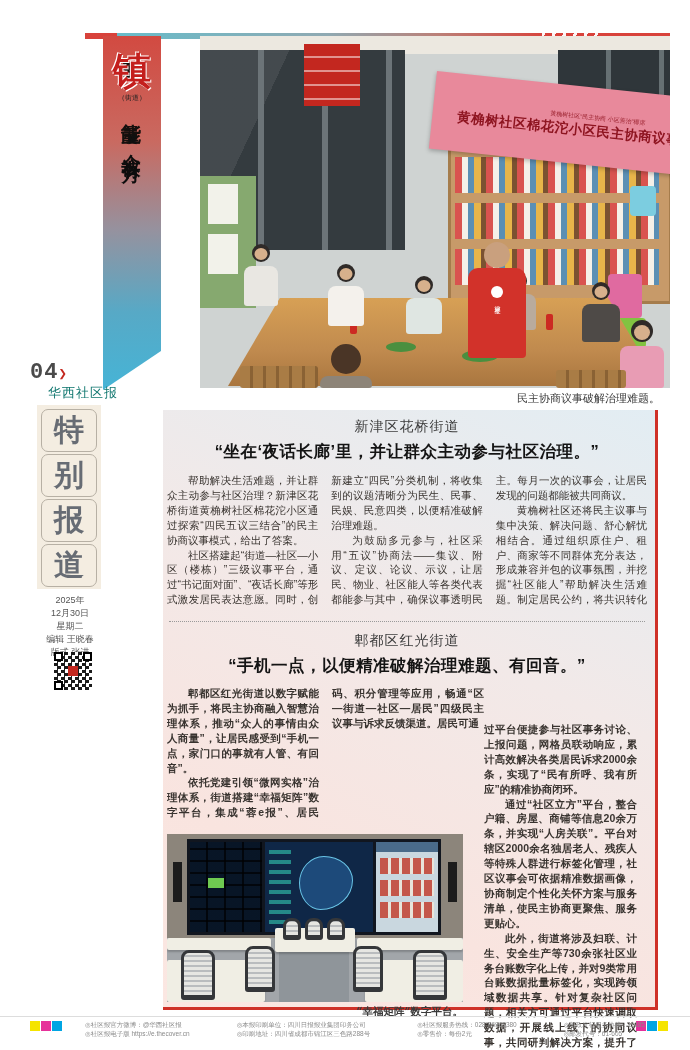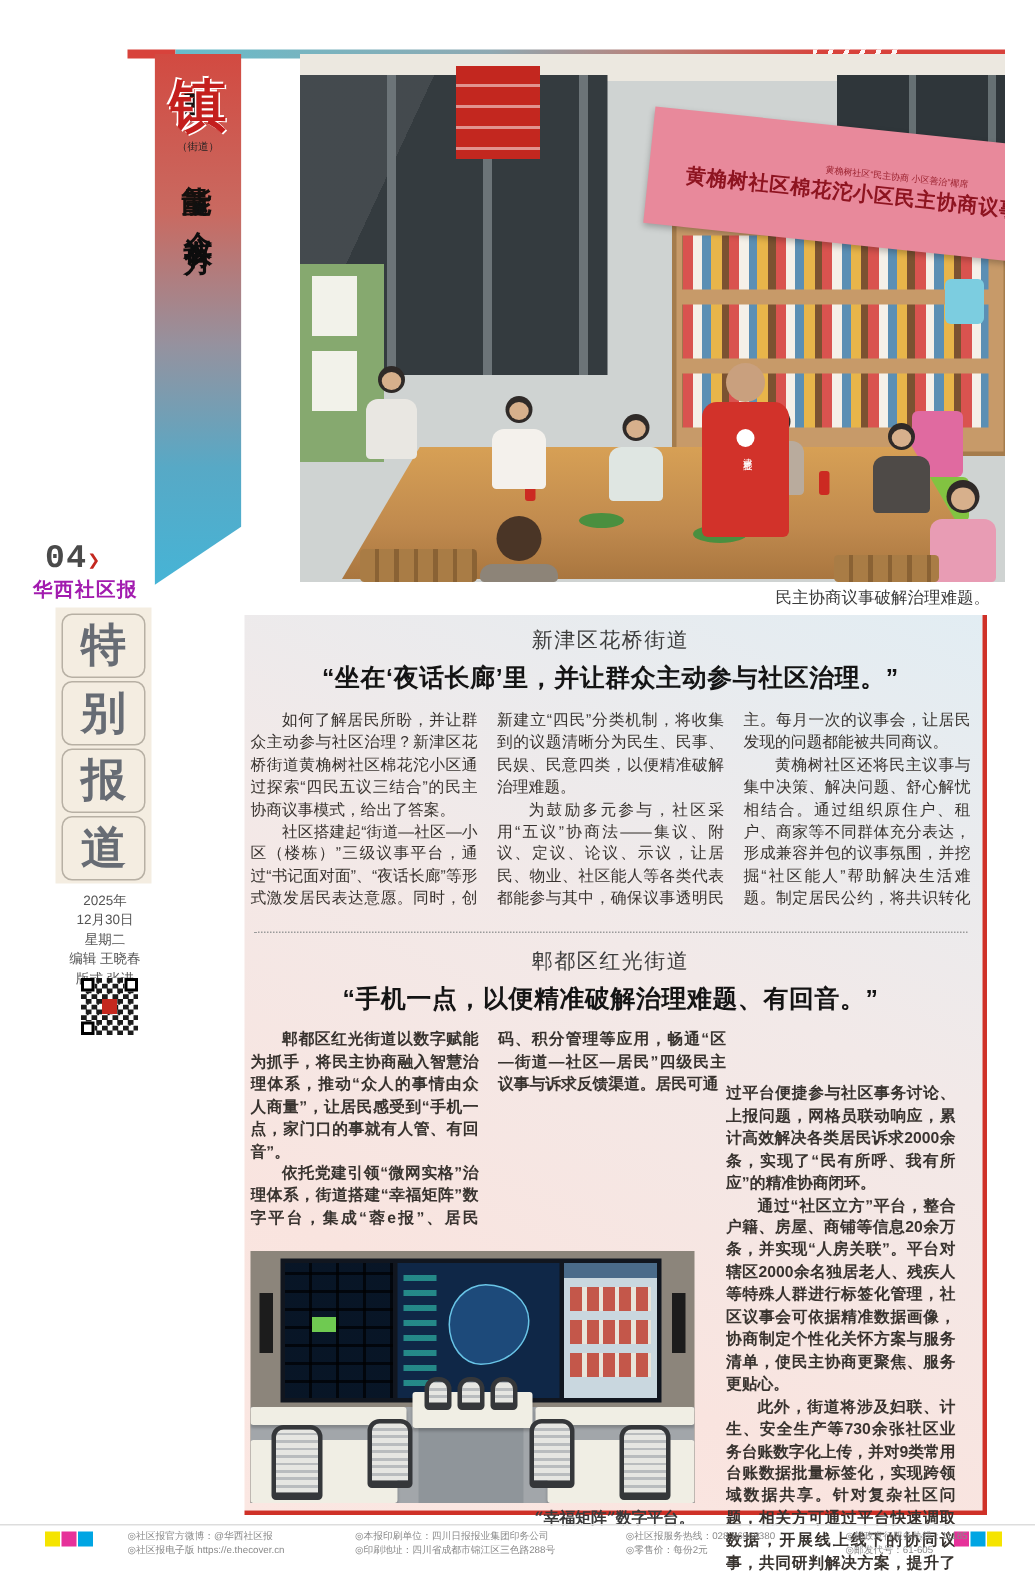--- a/index.html
+++ b/index.html
@@ -21,22 +21,22 @@
   .rb-zhen{font-size:38px;font-weight:800;color:#c41f1d;line-height:1.05;
     text-shadow:1px 1px 0 #fff,-1px -1px 0 #fff;margin-top:4px;}
   .rb-sub{font-size:7px;color:#222;margin-top:1px;}
   .rb-energy{font-size:20px;font-weight:700;color:#15100e;letter-spacing:2px;margin-top:4px;}
   .rb-kwlabel{font-size:9px;font-weight:700;color:#111;margin-top:16px;}
   .rb-kw{font-size:19px;font-weight:800;color:#0d0d0d;letter-spacing:3px;margin-top:3px;transform:skewY(-2deg);}
   
   .pageno{position:absolute;left:30px;top:360px;width:80px;text-align:left;
     font-size:22px;font-weight:700;color:#4a4a4a;letter-spacing:1px;font-family:Liberation Mono, monospace;}
   .pageno .arrow{color:#c4281f;font-size:14px;}
-  .masthead{position:absolute;left:22px;top:384px;width:96px;text-align:left;
-    font-size:13px;font-weight:700;color:#a21caf;letter-spacing:1px;}
+  .masthead{position:absolute;left:22px;top:384px;width:96px;text-align:right;
+    font-size:13px;font-weight:400;color:#0f766e;letter-spacing:1px;}
   .special{position:absolute;left:37px;top:405px;width:64px;height:184px;background:#f4ede1;
     display:flex;flex-direction:column;align-items:center;padding-top:3px;box-sizing:border-box;}
   .sp-char{width:54px;height:41px;margin:1px 0;border:1px solid #b7b0a4;border-radius:7px;
     font-family:"DejaVu Serif","Liberation Serif",serif;font-size:30px;font-weight:700;color:#676c74;
     display:flex;align-items:center;justify-content:center;background:#f4ede1;}
   .dateblk{position:absolute;left:22px;top:594px;width:96px;text-align:center;
     font-size:9px;line-height:13px;color:#555;}
   .qr{position:absolute;left:54px;top:652px;width:38px;height:38px;background:#fff;
     background-image:repeating-conic-gradient(#1b1b1b 0 25%,#fff 0 50%);background-size:7px 7px;}
   .qr .fm{position:absolute;width:9px;height:9px;border:2px solid #000;background:#fff;box-sizing:border-box;}
@@ -248,21 +248,21 @@
     <div class="p1-chairfg" style="left:40px;top:330px;width:78px;height:22px"></div>
     <div class="p1-chairfg" style="left:356px;top:334px;width:70px;height:18px"></div>
   </div>
   <div class="caption1">民主协商议事破解治理难题。</div>
 
   <div class="content">
 
     <div class="sec-region">新津区花桥街道</div>
     <div class="sec-quote">“坐在‘夜话长廊’里，并让群众主动参与社区治理。”</div>
     <div class="bodytext sec1-body">
-      <p>如何了解居民所盼，并让群众主动参与社区治理？新津区花桥街道黄桷树社区棉花沱小区通过探索“四民五议三结合”的民主协商议事模式，给出了答案。</p>
+      <p>帮助解决生活难题，并让群众主动参与社区治理？新津区花桥街道黄桷树社区棉花沱小区通过探索“四民五议三结合”的民主协商议事模式，给出了答案。</p>
       <p>社区搭建起“街道—社区—小区（楼栋）”三级议事平台，通过“书记面对面”、“夜话长廊”等形式激发居民表达意愿。同时，创新建立“四民”分类机制，将收集到的议题清晰分为民生、民事、民娱、民意四类，以便精准破解治理难题。</p>
       <p>为鼓励多元参与，社区采用“五议”协商法——集议、附议、定议、论议、示议，让居民、物业、社区能人等各类代表都能参与其中，确保议事透明民主。每月一次的议事会，让居民发现的问题都能被共同商议。</p>
       <p>黄桷树社区还将民主议事与集中决策、解决问题、舒心解忧相结合。通过组织原住户、租户、商家等不同群体充分表达，形成兼容并包的议事氛围，并挖掘“社区能人”帮助解决生活难题。制定居民公约，将共识转化为共为，使生活环境与自治水平得到全面提升。</p>
     </div>
 
     <div class="dotsep"></div>
 
     <div class="sec-region">郫都区红光街道</div>
     <div class="sec-quote">“手机一点，以便精准破解治理难题、有回音。”</div>
 

